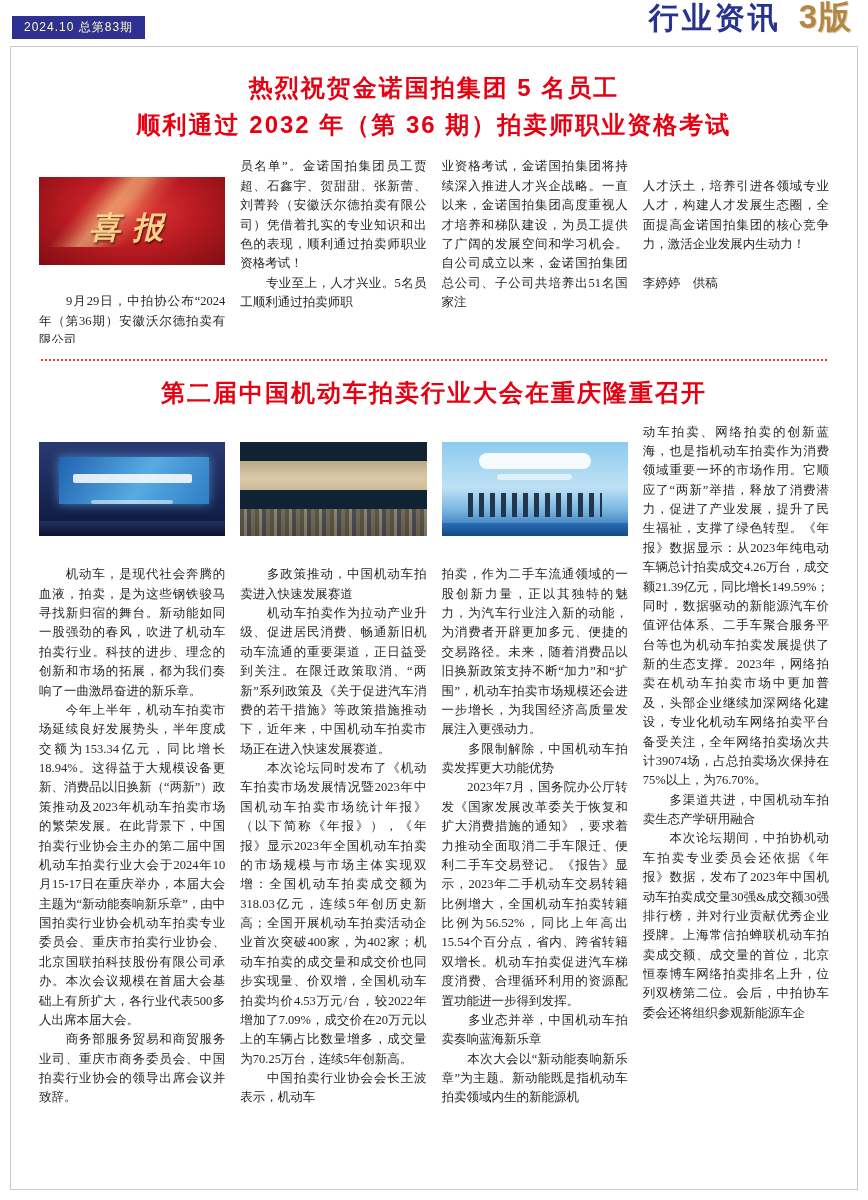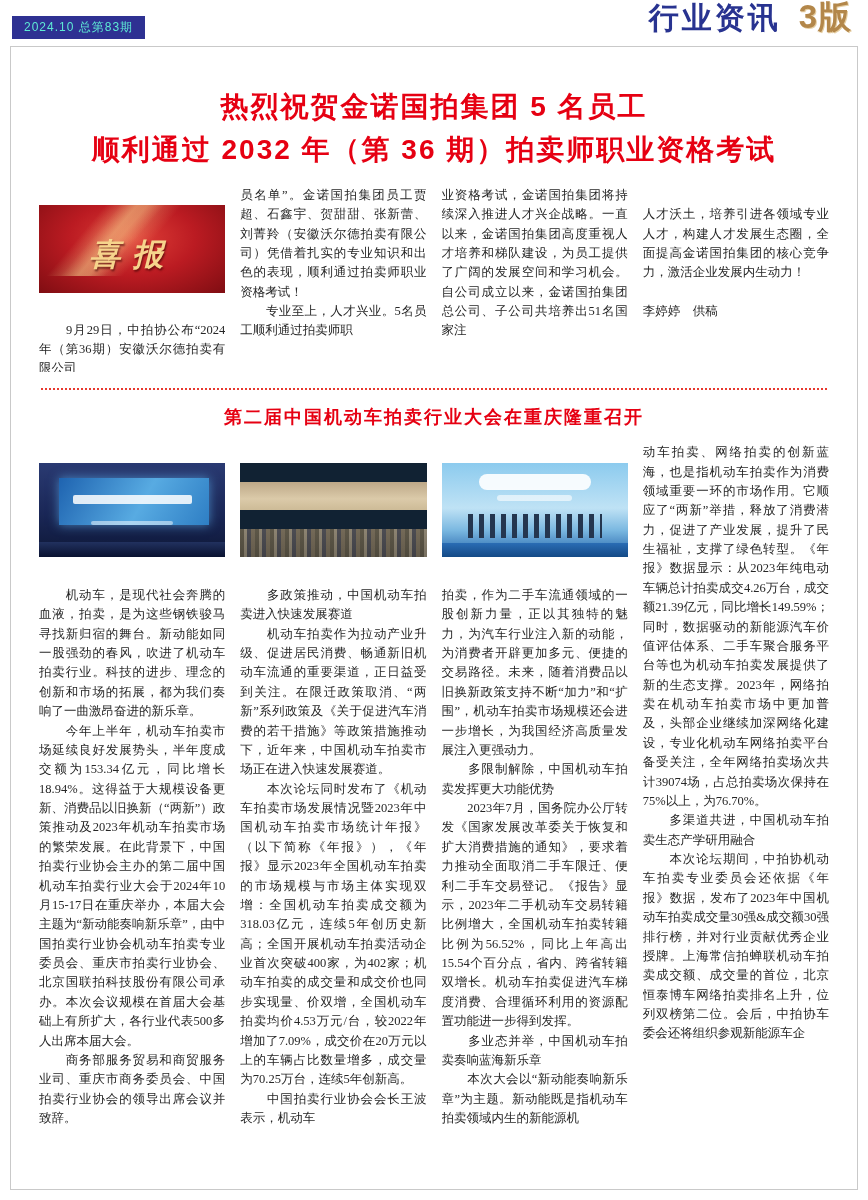--- a/index.html
+++ b/index.html
@@ -9,21 +9,21 @@
     background:#ffffff; overflow:hidden;
     font-family:"Liberation Serif","DejaVu Serif",serif;
     color:#2a2a2a;
   }
   
   .header {
     display:flex; justify-content:space-between; align-items:flex-end;
     padding:8px 16px 6px 12px; height:46px;
   }
   .issue-badge {
-    background:#2e3192; color:#5eead4;
+    background:#2e3192; color:#fef9c3;
     font-family:"Liberation Sans","DejaVu Sans",sans-serif;
     font-size:12px; padding:3px 12px; letter-spacing:1px;
     align-self:flex-start; margin-top:8px;
   }
   .masthead { display:flex; align-items:baseline; gap:18px; }
   .section-title {
     color:#283390; font-weight:bold; font-size:30px; letter-spacing:3px;
     font-family:"Liberation Serif","DejaVu Serif",serif;
   }
   .page-number {
@@ -36,22 +36,22 @@
     margin:0 10px; height:1144px;
     border:1px solid #c9c9c9; background:#fff;
     padding:20px 28px 16px 28px; overflow:hidden;
   }
   
   .a1-title, .a2-title {
     text-align:center; color:#e60012; font-weight:800;
     font-family:"Liberation Sans","DejaVu Sans",sans-serif;
     letter-spacing:2px;
   }
-  .a1-title { font-size:28px; line-height:1.55; margin-top:18px; }
-  .a2-title { font-size:18px; line-height:1.3; margin:16px 0 14px 0; }
+  .a1-title { font-size:24px; line-height:1.55; margin-top:2px; }
+  .a2-title { font-size:24px; line-height:1.3; margin:16px 0 14px 0; }
   
   .cols { display:flex; gap:15px; margin-top:14px; }
   .col {
     flex:1 1 0; min-width:0;
     font-size:12.5px; line-height:1.55; text-align:justify;
     white-space:pre-line; overflow:hidden; color:#262626;
   }
   .a1-cols { height:186px; }
   .a2-cols { height:752px; }
   .byline { text-align:left; padding-right:10px; white-space:normal; }
@@ -64,21 +64,21 @@
     text-align:center;
   }
   .banner::before {
     content:""; position:absolute; left:-20%; top:-40%; width:140%; height:120%;
     background:linear-gradient(130deg, transparent 38%, rgba(247,214,142,.45) 47%, transparent 55%),
                linear-gradient(310deg, transparent 40%, rgba(247,214,142,.35) 50%, transparent 58%);
   }
   .banner-main {
     position:relative; color:#f6d48c; font-style:italic; font-weight:bold;
     font-size:31px; letter-spacing:12px; padding-top:8px;
-    font-family:Liberation Mono, monospace;
+    font-family:Liberation Sans, sans-serif;
     text-shadow:1px 2px 2px rgba(60,0,0,.6);
   }
   
   .photo { position:relative; height:94px; margin-bottom:10px; overflow:hidden; background:#123; }
   .photo-stage { background:linear-gradient(180deg,#2a3a72 0%, #1a2756 55%, #0d1736 100%); }
   .photo-stage .screen {
     position:absolute; left:11%; right:9%; top:16%; height:50%;
     background:linear-gradient(120deg,#1e63b0 0%, #58abe2 55%, #2e7ec4 100%);
     box-shadow:0 0 10px rgba(90,170,230,.7);
   }

